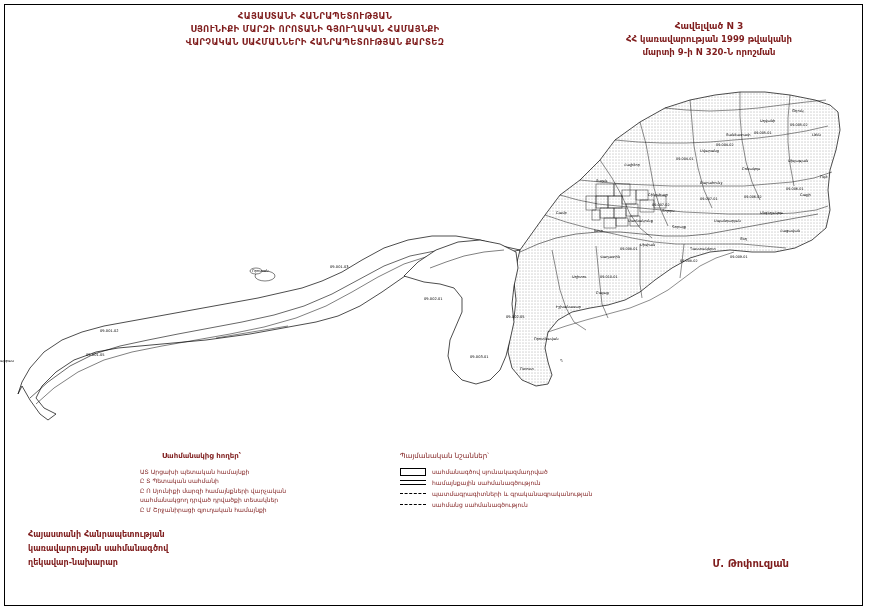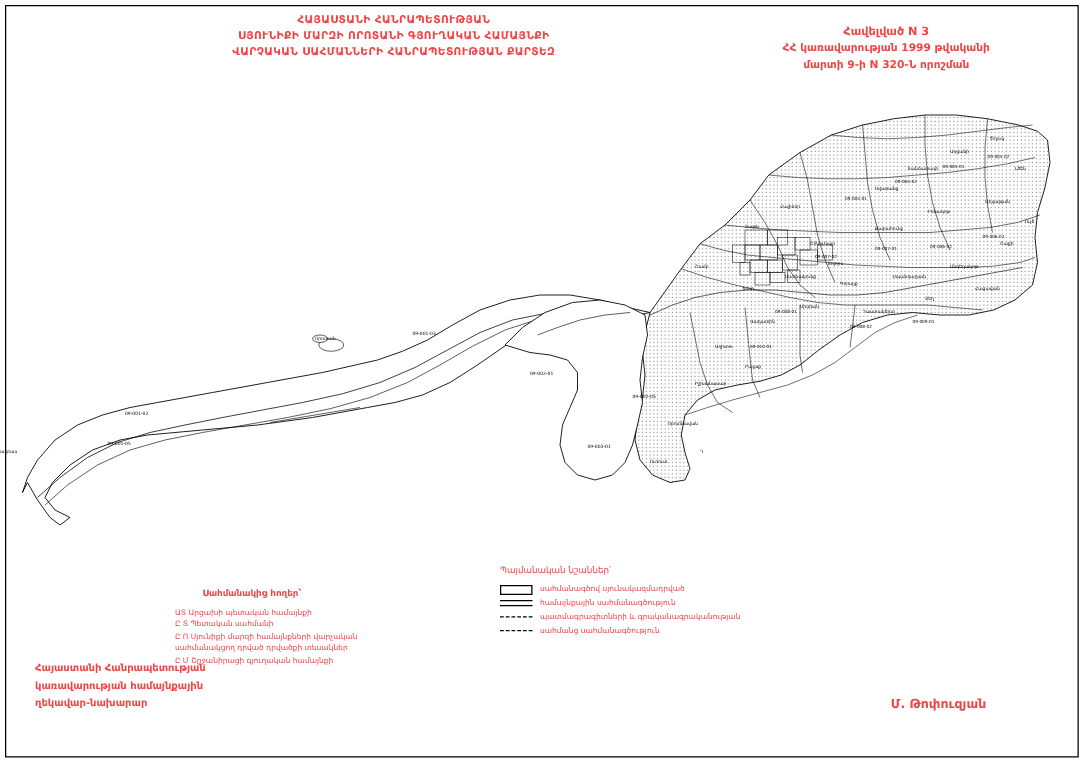--- a/index.html
+++ b/index.html
@@ -6,21 +6,21 @@
     margin: 0;
     padding: 0;
     background: #ffffff;
   }
   #page {
     position: relative;
     width: 869px;
     height: 612px;
     background: #ffffff;
     font-family: "DejaVu Sans", sans-serif;
-    color: #ef4444;
+    color: #7f1d1d;
     overflow: hidden;
   }
   .frame {
     position: absolute;
     left: 4px;
     top: 4px;
     width: 859px;
     height: 602px;
     border: 1px solid #000000;
     box-sizing: border-box;
@@ -49,21 +49,20 @@
     margin-top: 10px;
   }
   .approve-block .n3 { font-size: 9px; }
   .legend-left {
     position: absolute;
     left: 140px;
     top: 452px;
     width: 230px;
     font-size: 6px;
     line-height: 9.5px;
-    margin-top: 19px;
   }
   .legend-left .lg-title {
     font-size: 7px;
     font-weight: bold;
     margin-left: 22px;
     margin-bottom: 5px;
   }
   .legend-left .lg-row { white-space: nowrap; }
   .legend-right {
     position: absolute;
@@ -332,18 +331,18 @@
     <div class="lr-item">
       <span class="swatch">
         <span class="sw-dash"></span>
       </span>
       <span class="lr-text">սահմանց սահմանագծություն</span>
     </div>
   </div>
 
   <div class="signature-left">
     <div>Հայաստանի Հանրապետության</div>
-    <div>կառավարության համայնքային</div>
+    <div>կառավարության սահմանագծով</div>
     <div>ղեկավար-նախարար</div>
   </div>
 
   <div class="signature-right">Մ. Թոփուզյան</div>
 </div>
 
 </body></html>

